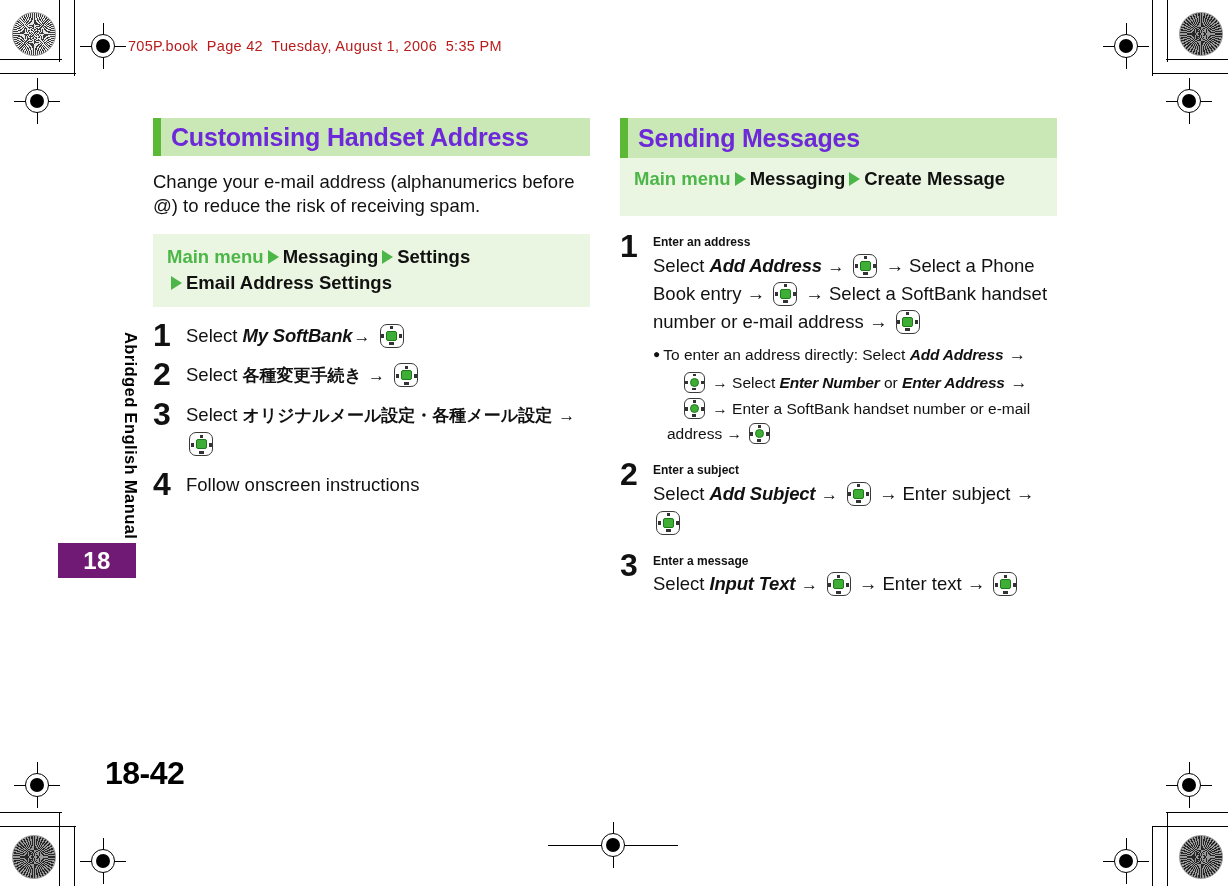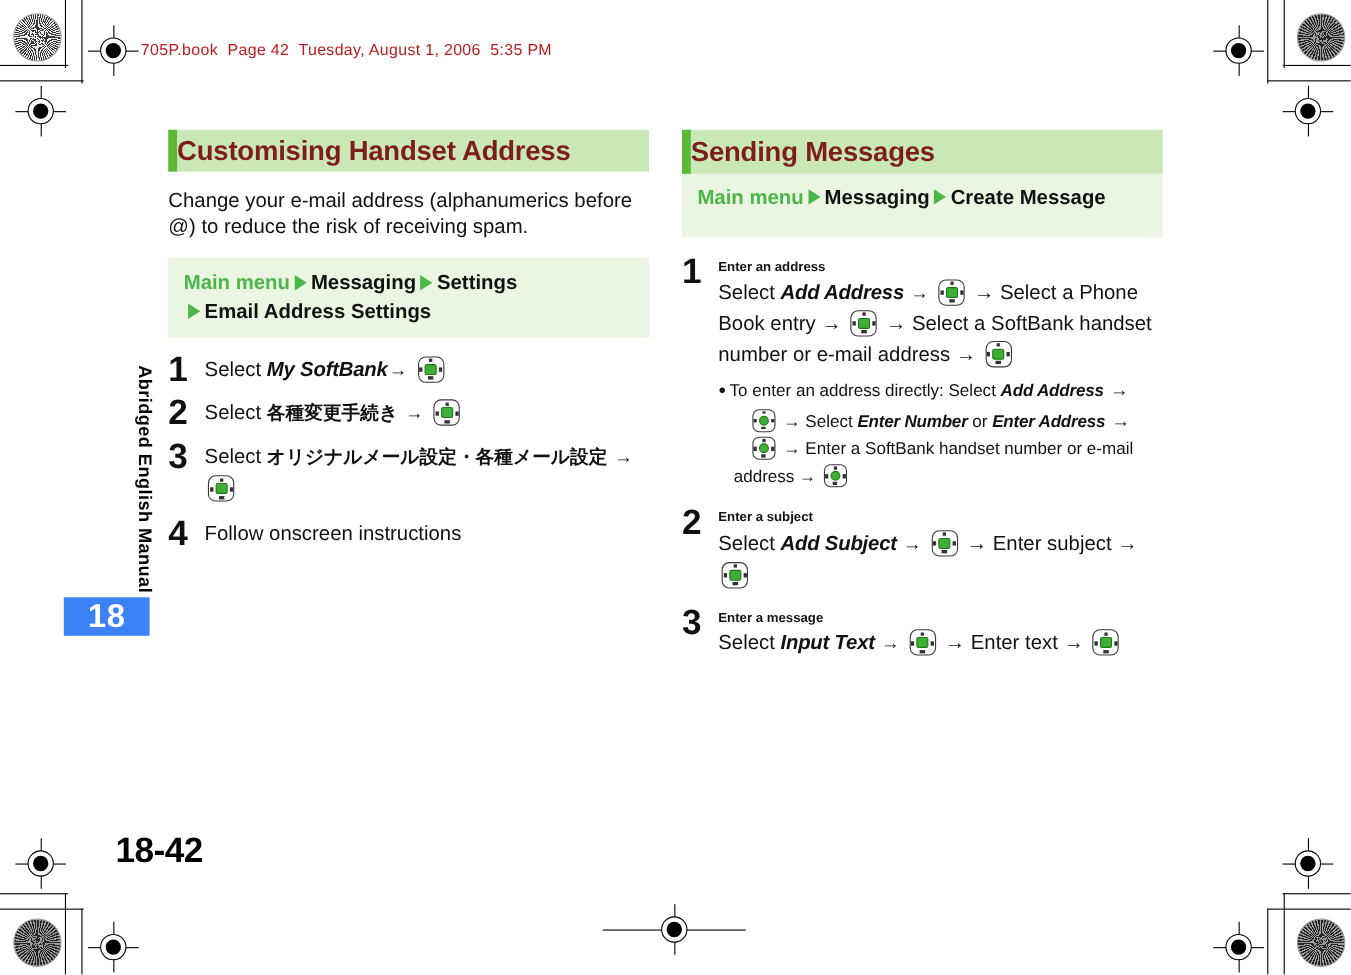--- a/index.html
+++ b/index.html
@@ -49,22 +49,22 @@
     transform-origin: left top;
     transform: rotate(90deg);
     font-weight: bold;
     font-size: 16.5px;
     letter-spacing: 0.4px;
     color: #000;
     white-space: nowrap;
   }
   .side-tab {
     position: absolute;
-    background: #3b82f6; color: #fff;
-    font-weight: bold; font-size: 30px;
+    background: #701a75; color: #fff;
+    font-weight: bold; font-size: 24px;
     display: flex; align-items: center; justify-content: center;
     letter-spacing: 0.5px;
   }
 
   
   .folio {
     position: absolute;
     font-size: 32px; font-weight: bold; color: #000;
     letter-spacing: -0.5px;
   }
@@ -79,22 +79,22 @@
     background: #c9e8b5;
     height: 38px;
     display: flex; align-items: center;
     padding-left: 0;
     margin-bottom: 14px;
   }
   .sec-head .accent {
     width: 8px; height: 38px; background: #5bb935; flex: none;
   }
   .sec-head .title {
-    font-size: 25px; font-weight: bold; color: #7f1d1d;
-    letter-spacing: -0.2px; line-height: 1;
+    font-size: 25px; font-weight: bold; color: #6d28d9;
+    padding-left: 10px; letter-spacing: -0.2px; line-height: 1;
   }
 
   
   .intro {
     font-size: 18.5px; color: #111; line-height: 1.30;
     margin-bottom: 16px;
   }
 
   
   .navbox {

